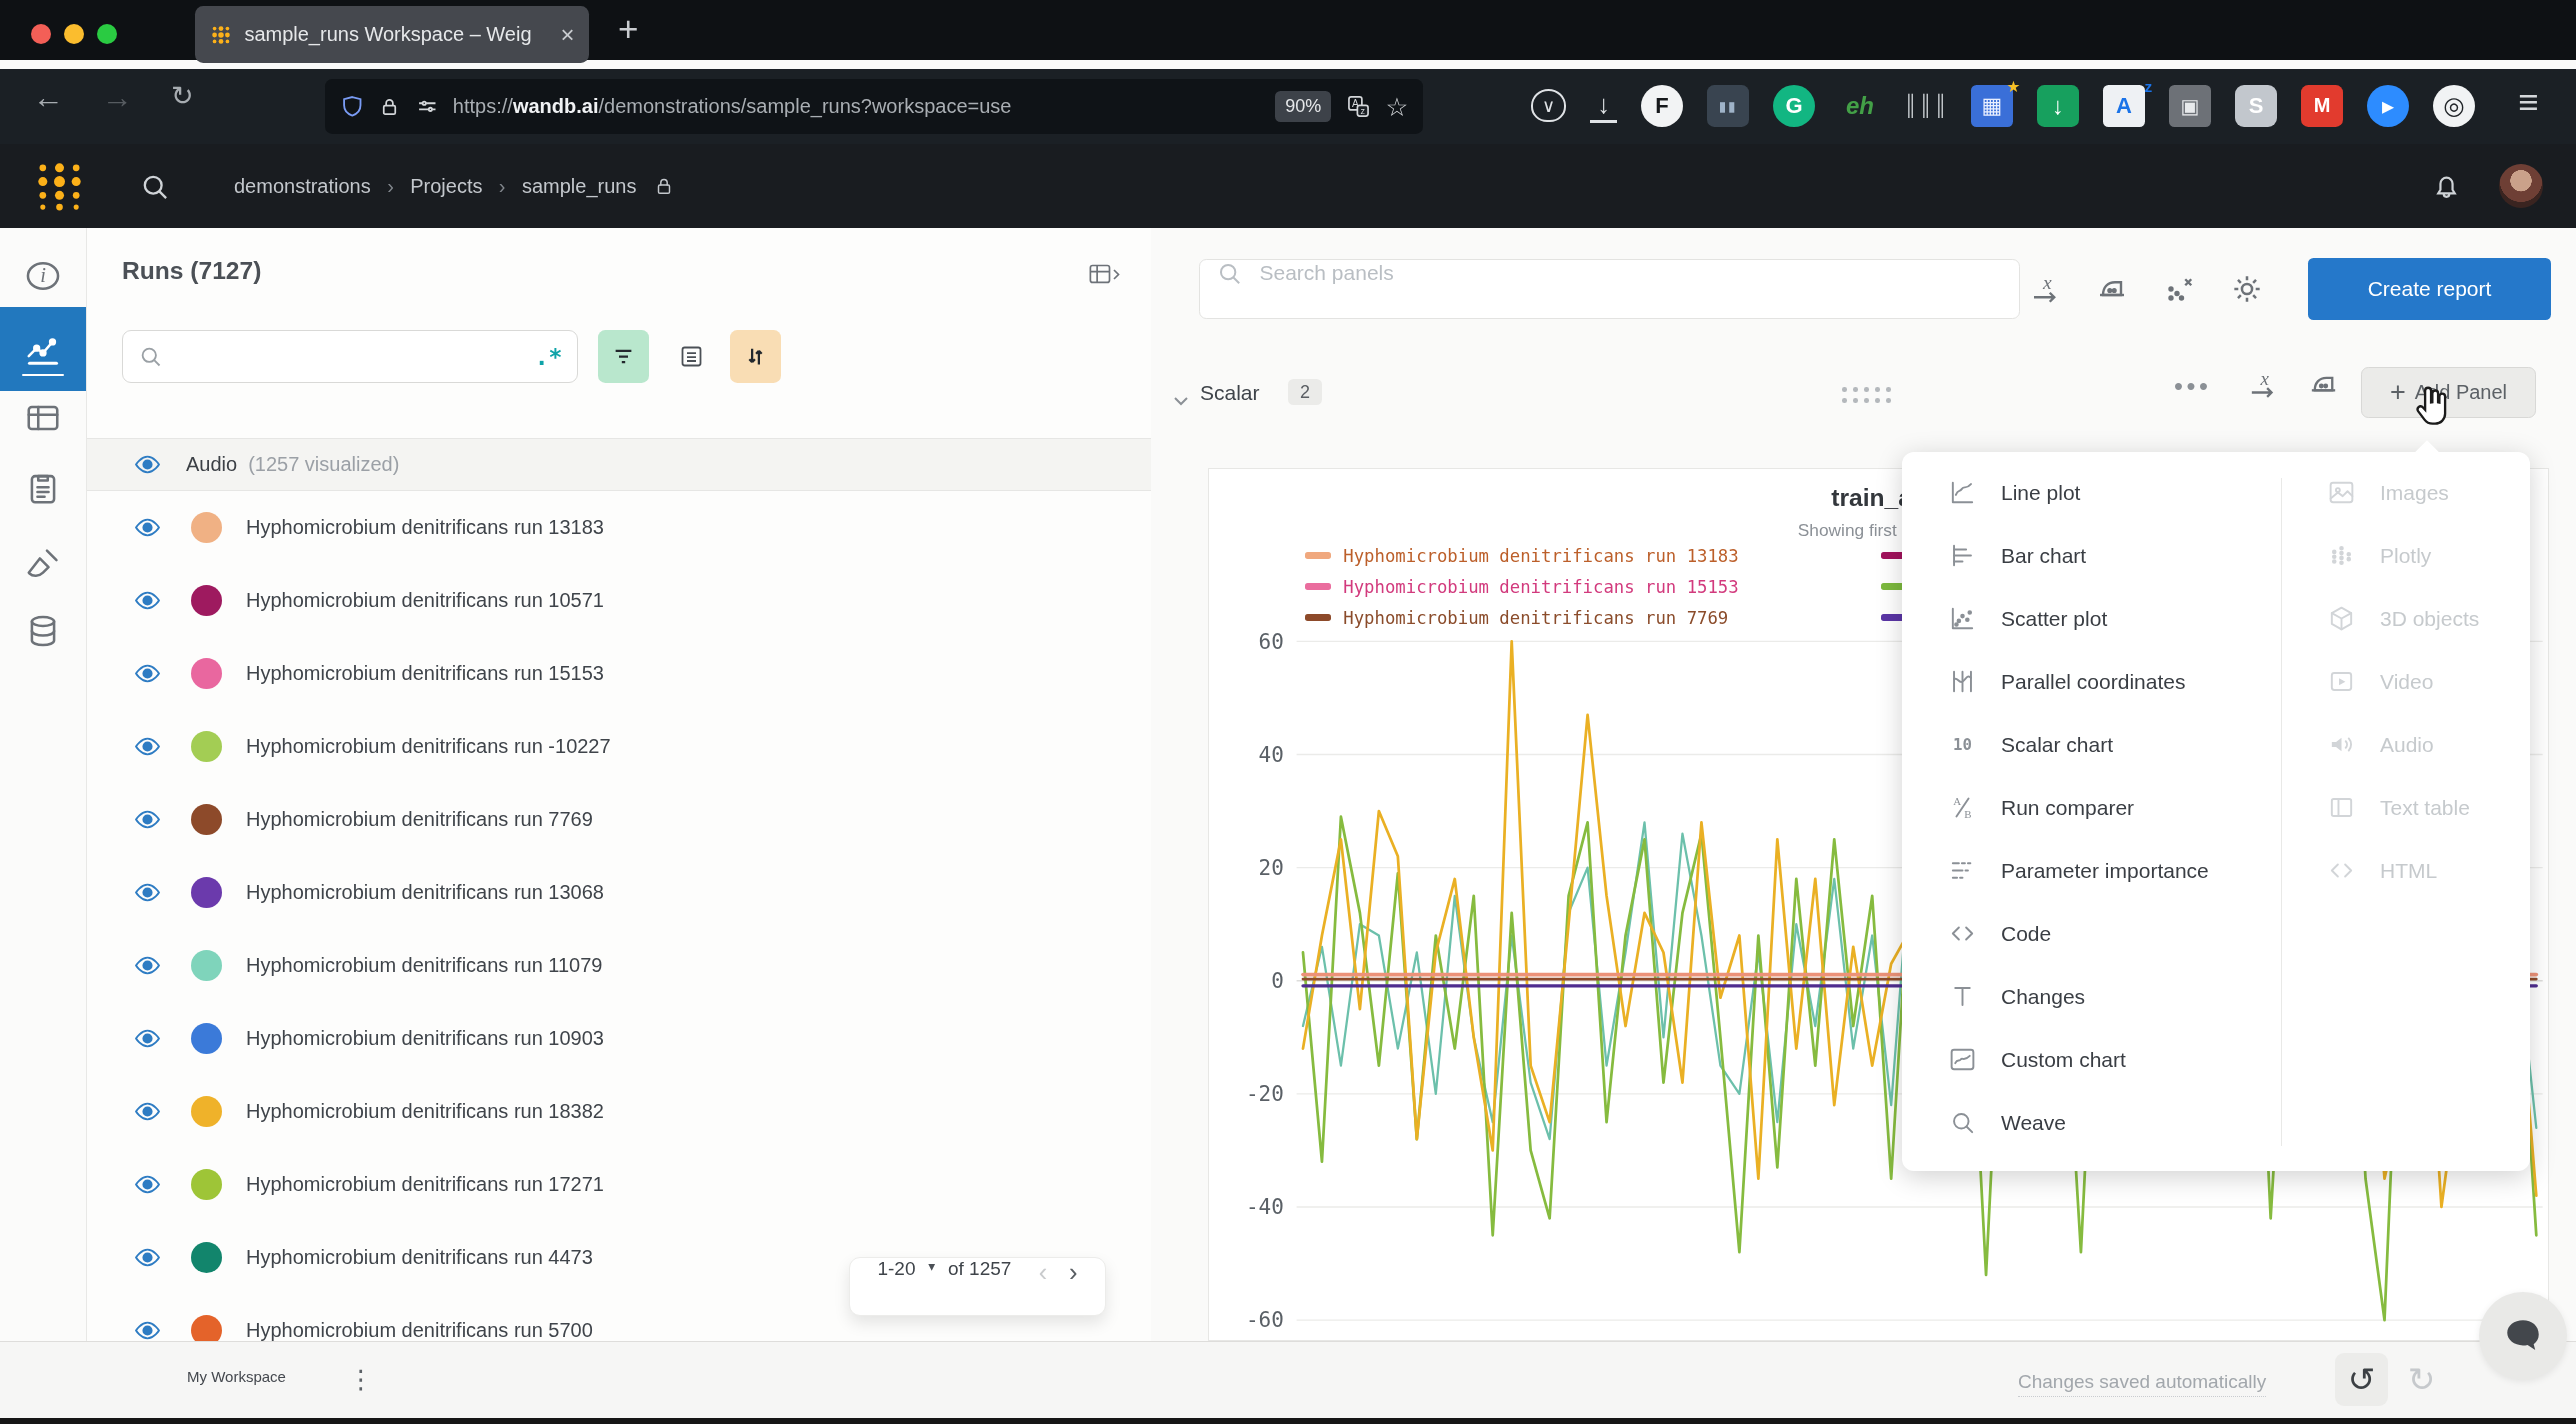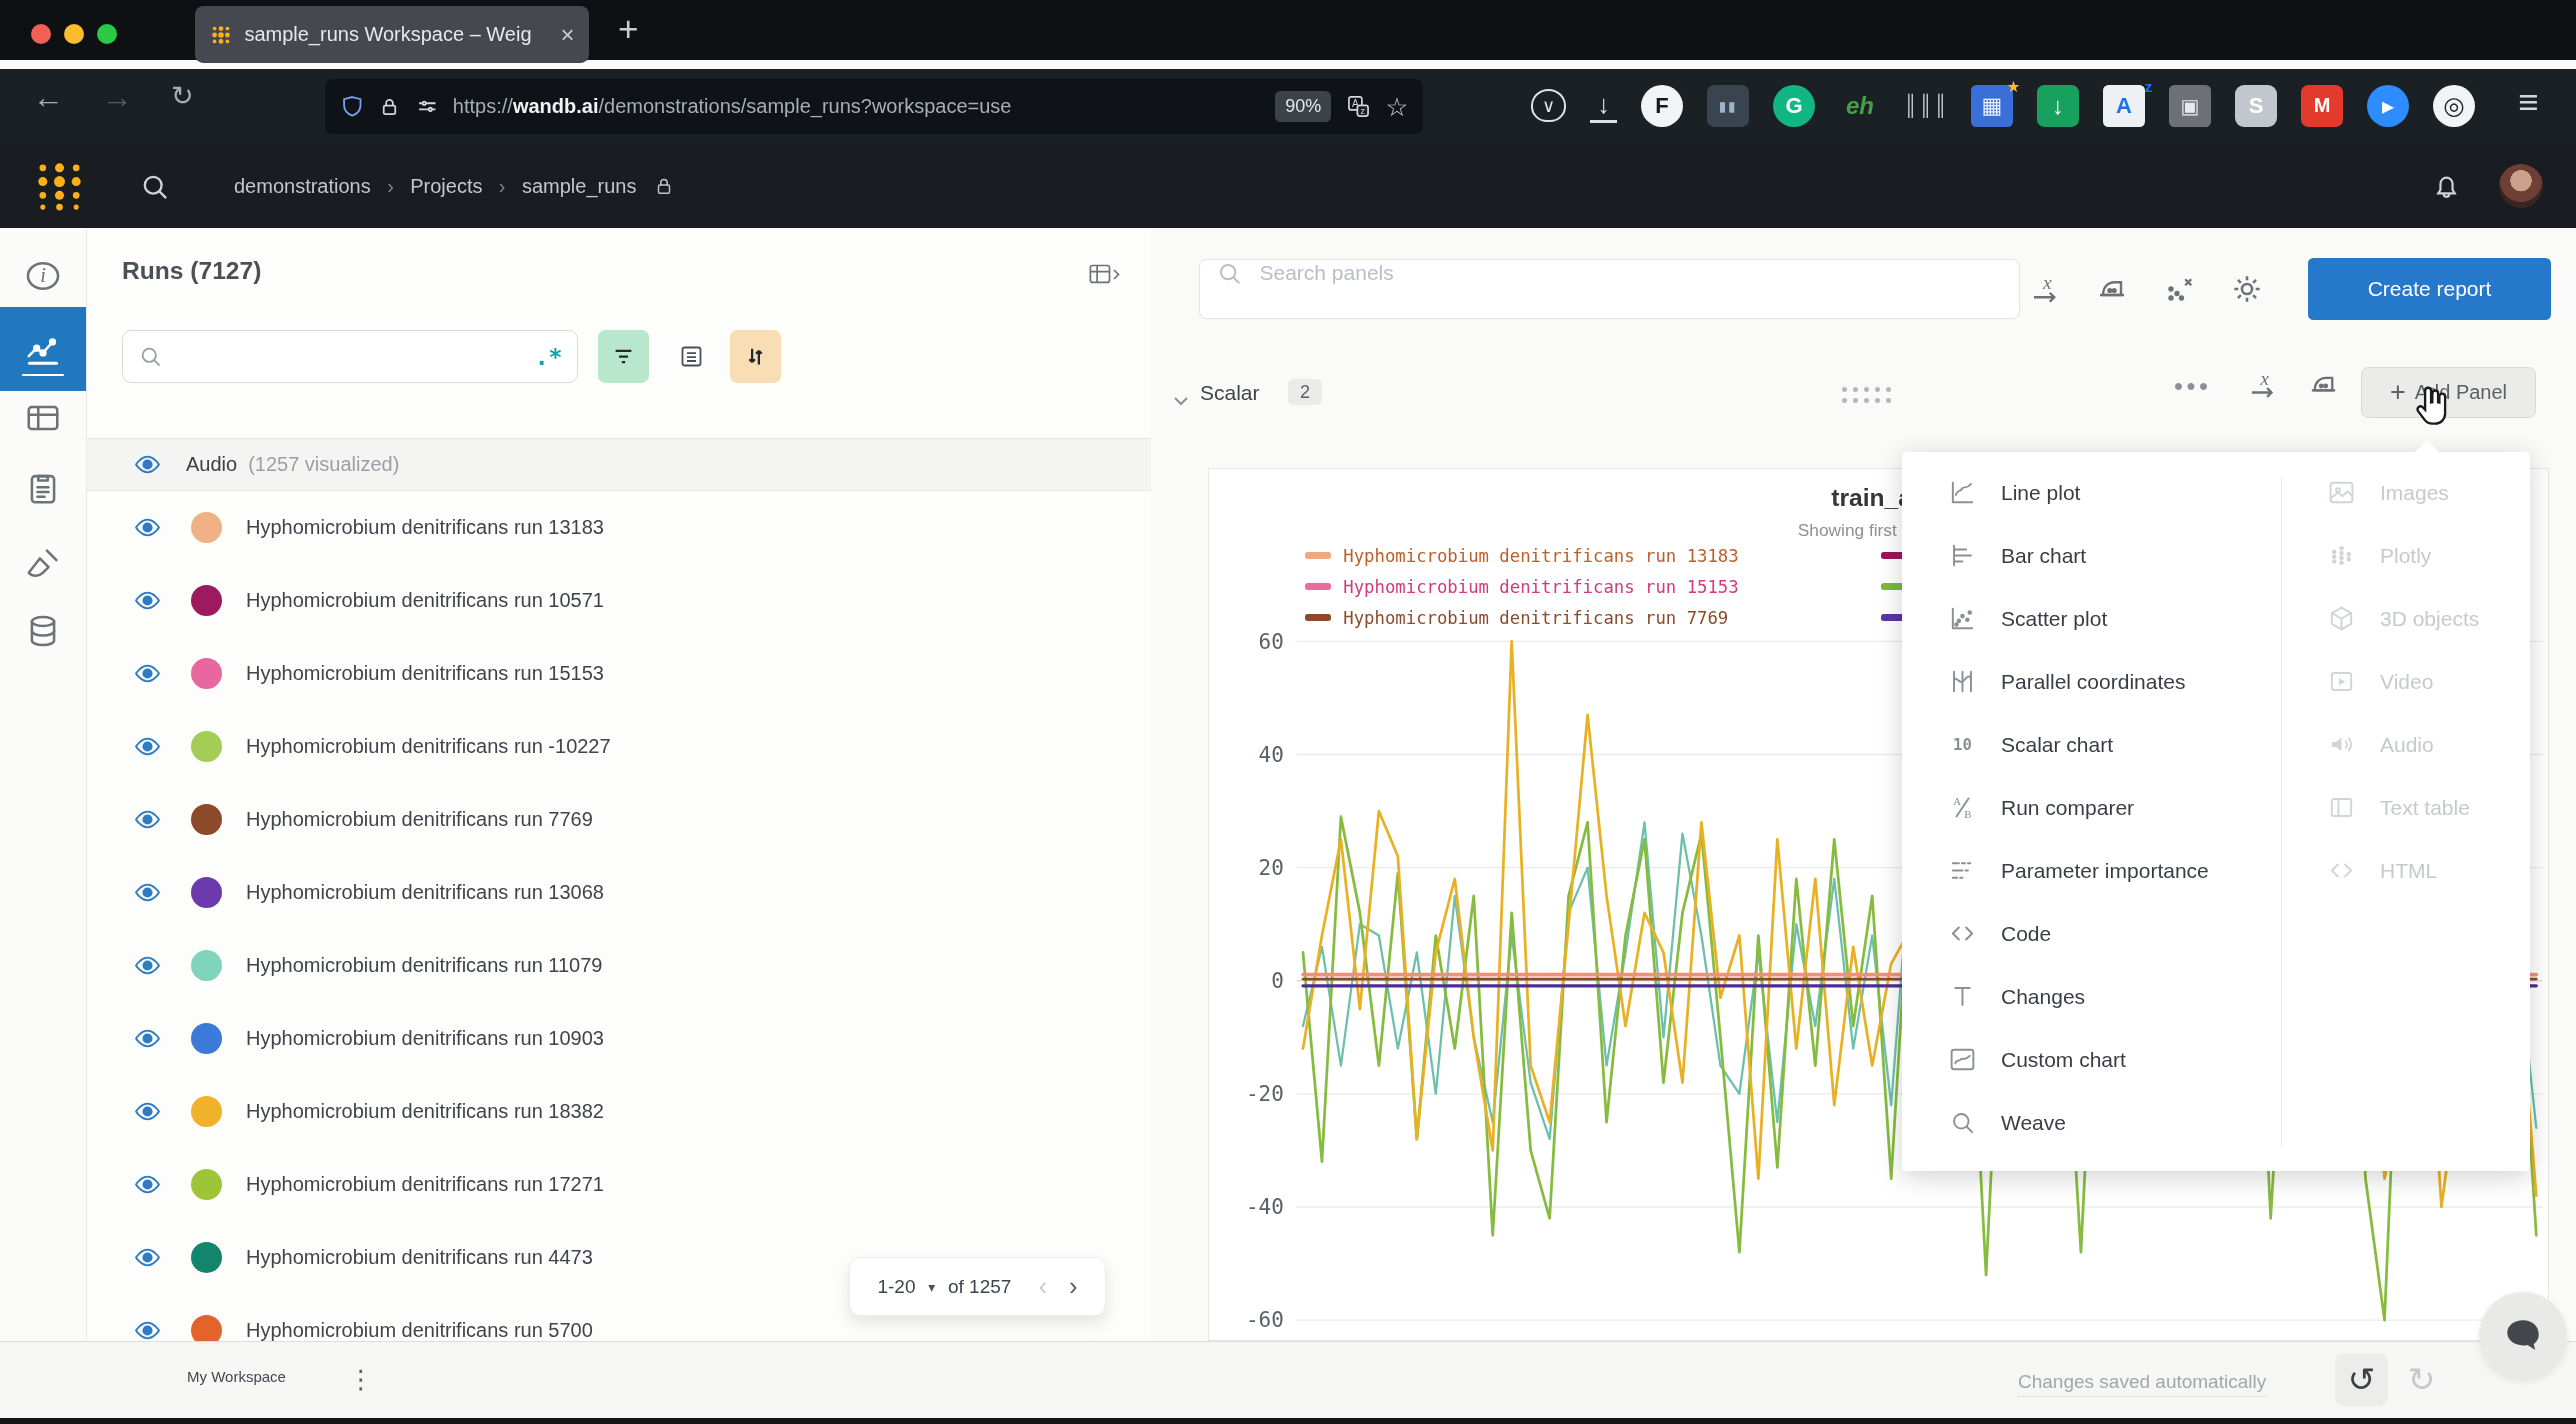--- a/index.html
+++ b/index.html
@@ -51,21 +51,21 @@
   .sqbtn{position:absolute;top:102px;width:51px;height:53px;border-radius:7.3px;display:flex;align-items:center;justify-content:center;color:#23282d;}
   .name-row{position:absolute;left:0;top:210px;width:100%;height:53px;background:#f4f4f2;border-top:0.9px solid #e6e6e4;border-bottom:0.9px solid #e6e6e4;
             display:flex;align-items:center;padding-left:46px;box-sizing:border-box;}
   .name-row .nm{font-size:20px;color:#3c4046;margin-left:24px;}
   .name-row .cnt{font-size:20px;color:#9ba0a6;margin-left:11px;}
   #runs-list{position:absolute;left:0;top:263px;width:100%;height:850px;overflow:hidden;}
   .run-row{height:73px;display:flex;align-items:center;padding-left:46px;box-sizing:border-box;}
   .run-dot{width:31px;height:31px;border-radius:50%;margin-left:29px;flex:none;}
   .run-name{margin-left:24px;font-size:20px;color:#3f444a;white-space:nowrap;}
   .pager{position:absolute;left:762px;top:1029px;width:255px;height:57px;background:#fff;border:0.9px solid #ececea;border-radius:11px;
-         box-shadow:0 7.3px 16.4px rgba(0,0,0,.10);display:flex;align-items:center;justify-content:center;gap:12.8px;font-size:19px;color:#3f444a;}
+         box-shadow:0 7.3px 16.4px rgba(0,0,0,.10);display:flex;justify-content:center;gap:12.8px;font-size:19px;color:#3f444a;}
   .pager .caret{font-size:13.7px;color:#4b5056;}
   .pager .prev{color:#c9cbcd;font-size:25.5px;margin-left:14.6px;}
   .pager .next{color:#595e63;font-size:25.5px;margin-left:9px;}
 
   
   .rightpanel{position:absolute;left:1151px;top:228px;width:1425px;height:1113px;background:#fafaf9;overflow:hidden;}
   .panels-search{position:absolute;left:48px;top:31px;width:821px;height:60px;background:#fff;border:1.4px solid #e3e3e1;border-radius:7.3px;
                  display:flex;align-items:flex-start;gap:14.6px;padding:0 16.4px;box-sizing:border-box;}
   .panels-search input{flex:1;border:none;outline:none;font-size:21px;background:transparent;color:#3f444a;}
   .panels-search input::placeholder{color:#b9bec3;}
@@ -84,21 +84,21 @@
 
   
   .chart-card{position:absolute;left:57px;top:240px;width:1341px;height:873px;background:#fff;border:0.9px solid #e7e7e5;box-sizing:border-box;overflow:hidden;}
   .chart-title{position:absolute;left:0;top:14.6px;width:100%;text-align:center;font-size:24.6px;font-weight:bold;color:#33373c;}
   .chart-sub{position:absolute;left:0;top:51px;width:100%;text-align:center;font-size:17.3px;color:#8b9096;}
   .leg-row{position:absolute;display:flex;align-items:center;gap:12.8px;height:27px;}
   .leg-swatch{width:25.5px;height:6.4px;border-radius:2.7px;flex:none;}
   .leg-label{font-family:"DejaVu Sans Mono",monospace;font-size:17.3px;white-space:nowrap;}
 
   
-  .menu{position:absolute;left:1902px;top:452px;width:628px;height:719px;background:#fff;border-radius:4px;
+  .menu{position:absolute;left:1902px;top:452px;width:628px;height:719px;background:#fff;border-radius:12px;
         box-shadow:0 5.5px 27px rgba(0,0,0,.18);z-index:40;}
   .menu-notch{position:absolute;left:516px;top:-8.2px;width:18px;height:18px;background:#fff;transform:rotate(45deg);}
   .menu-divider{position:absolute;left:379px;top:25.5px;bottom:25.5px;width:0.9px;background:#e9e9e7;}
   .menu-col{position:absolute;top:9px;}
   .menu-item{height:63px;display:flex;align-items:center;padding-left:44px;gap:24px;cursor:pointer;}
   .menu-item .mi-ico{width:31px;color:#8b9096;display:flex;justify-content:flex-end;}
   .menu-item .mi-label{font-size:21px;color:#3a3e44;}
   .menu-item.disabled .mi-ico{color:#d2d5d8;}
   .menu-item.disabled .mi-label{color:#c6cacd;}
 

